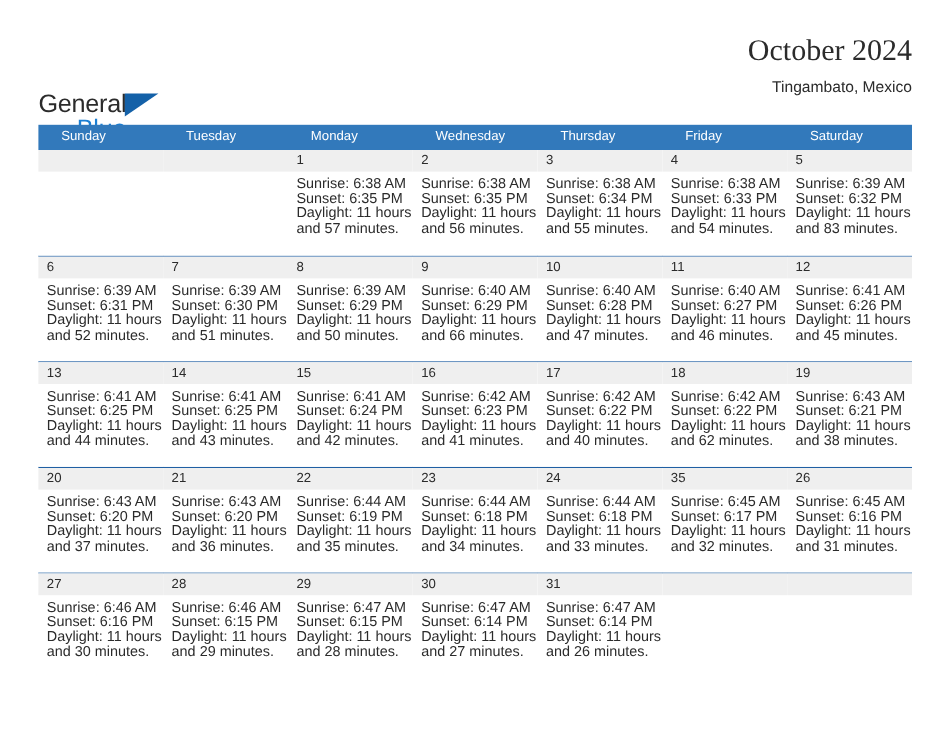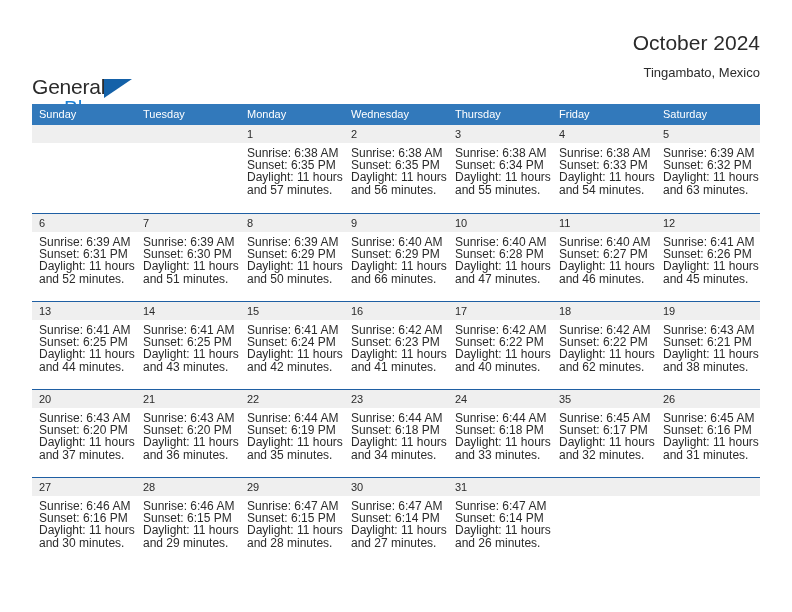--- a/index.html
+++ b/index.html
@@ -62,26 +62,27 @@
     margin-top: -1px;
     letter-spacing: -0.2px;
   }
   .title-block {
     position: absolute;
     right: 0;
     top: 0;
     text-align: right;
   }
   .cal-title {
-    font-size: 21px;
+    font-size: 25px;
     line-height: 30px;
     color: #2b2b2b;
     font-weight: normal;
     margin: 0;
     white-space: nowrap;
+    font-family: Liberation Serif, serif;
   }
   .cal-subtitle {
     font-size: 13px;
     line-height: 18px;
     color: #2b2b2b;
     margin: 6px 0 0 0;
     white-space: nowrap;
   }
 
   
@@ -94,21 +95,21 @@
   .weekdays {
     display: flex;
     background: #3279bb;
     height: 21px;
   }
   .weekday {
     flex: 1 1 0;
     color: #ffffff;
     font-size: 11px;
     line-height: 21px;
-    padding-left: 7px;
+    padding-left: 19px;
     box-sizing: border-box;
     white-space: nowrap;
     overflow: hidden;
   }
   .week {
     display: flex;
     border-top: 1px solid #1f5fa3;
     height: 88px;
     box-sizing: border-box;
   }
@@ -218,21 +219,21 @@
               <div>Daylight: 11 hours</div>
               <div>and 54 minutes.</div>
             </div>
           </div>
           <div class="day">
             <div class="day-num-band">5</div>
             <div class="day-info">
               <div>Sunrise: 6:39 AM</div>
               <div>Sunset: 6:32 PM</div>
               <div>Daylight: 11 hours</div>
-              <div>and 63 minutes.</div>
+              <div>and 83 minutes.</div>
             </div>
           </div>
         </div>
         <div class="week">
           <div class="day">
             <div class="day-num-band">6</div>
             <div class="day-info">
               <div>Sunrise: 6:39 AM</div>
               <div>Sunset: 6:31 PM</div>
               <div>Daylight: 11 hours</div>

